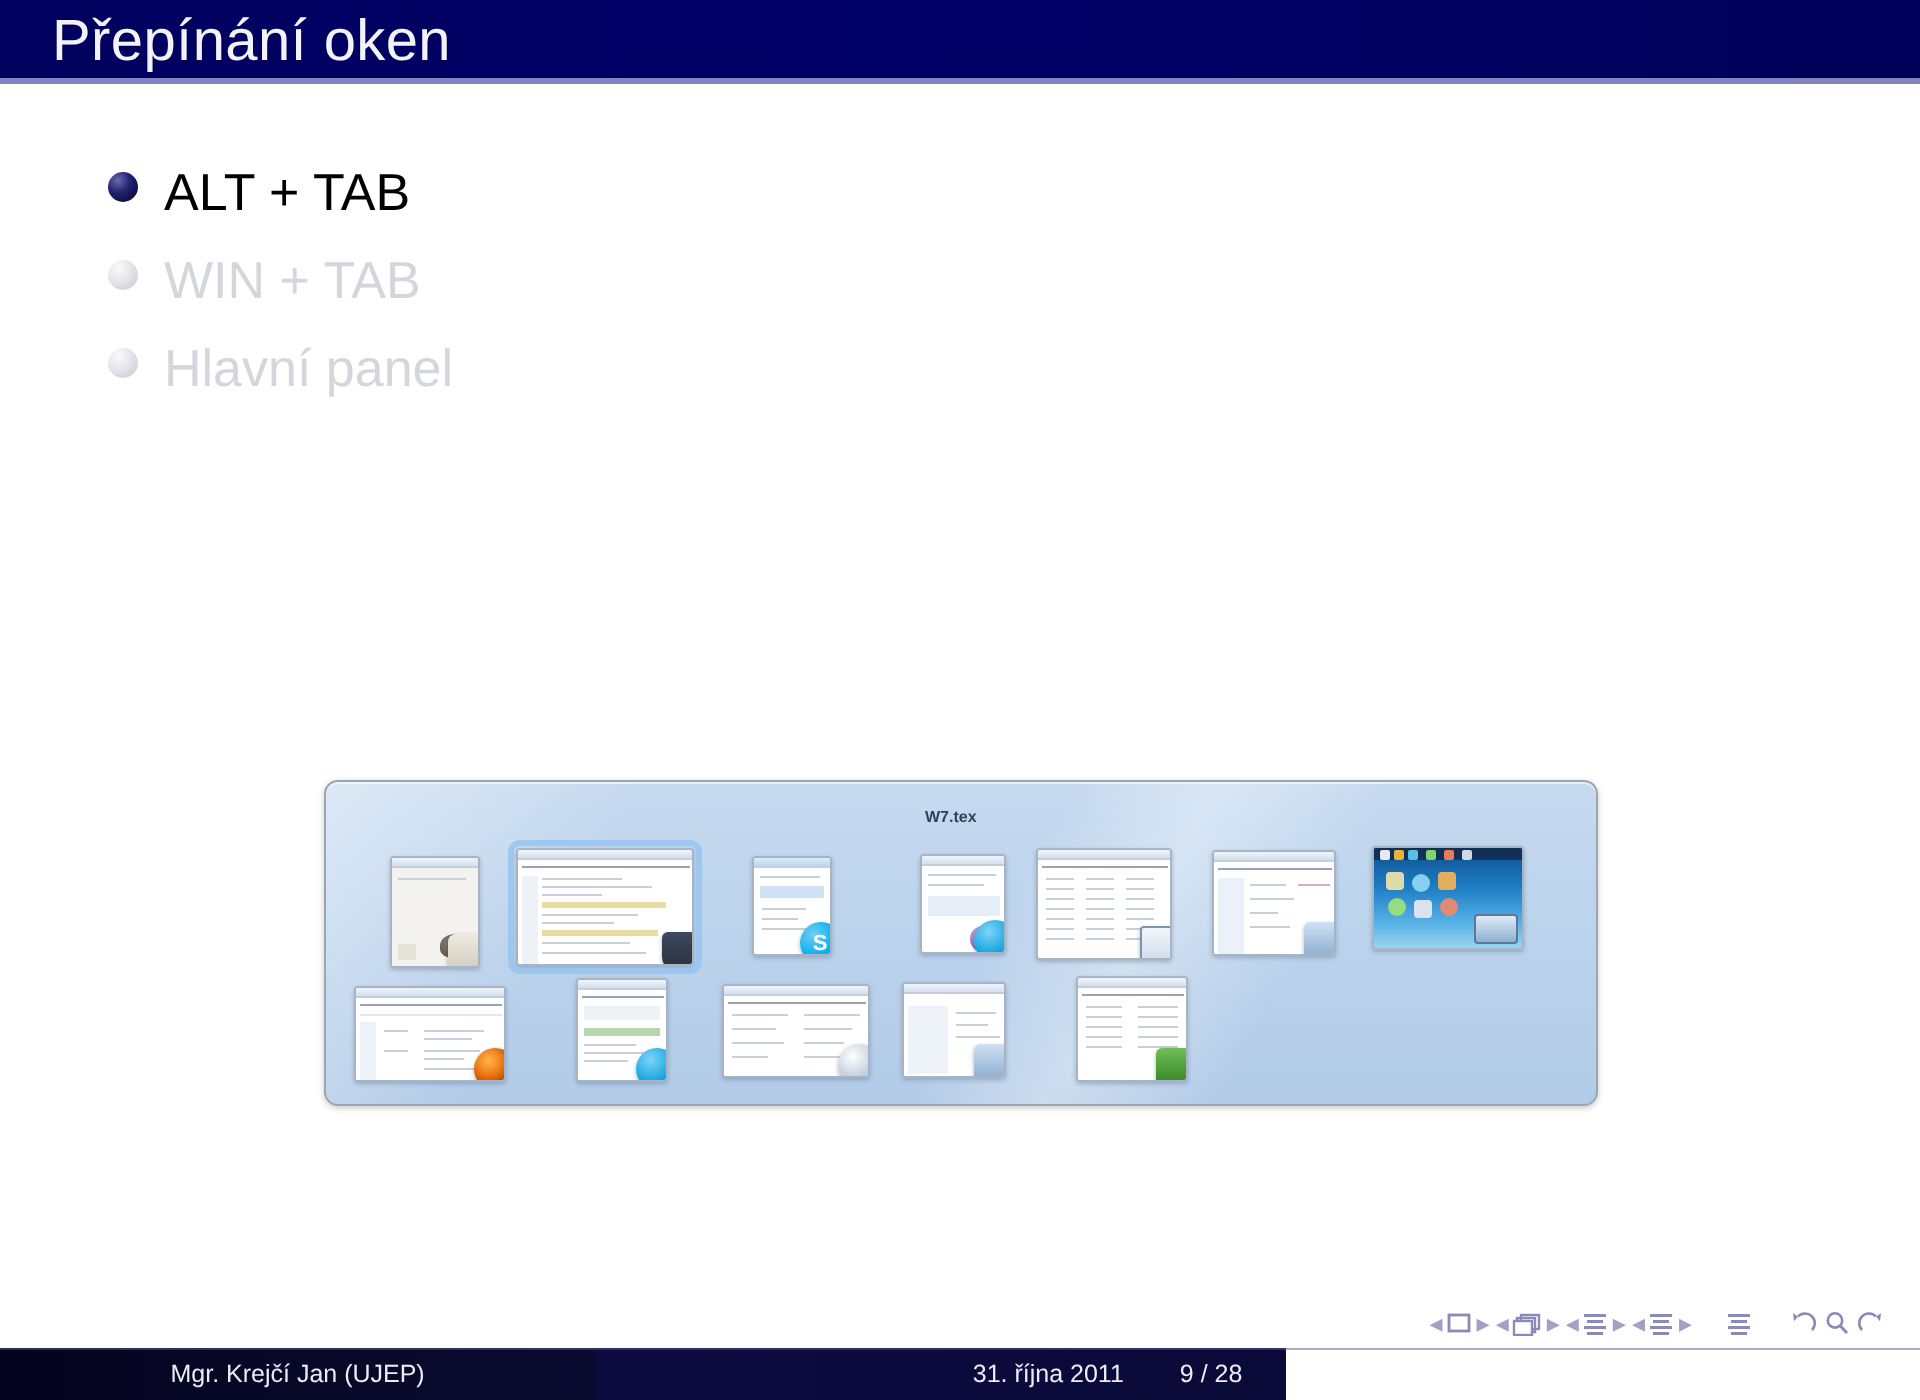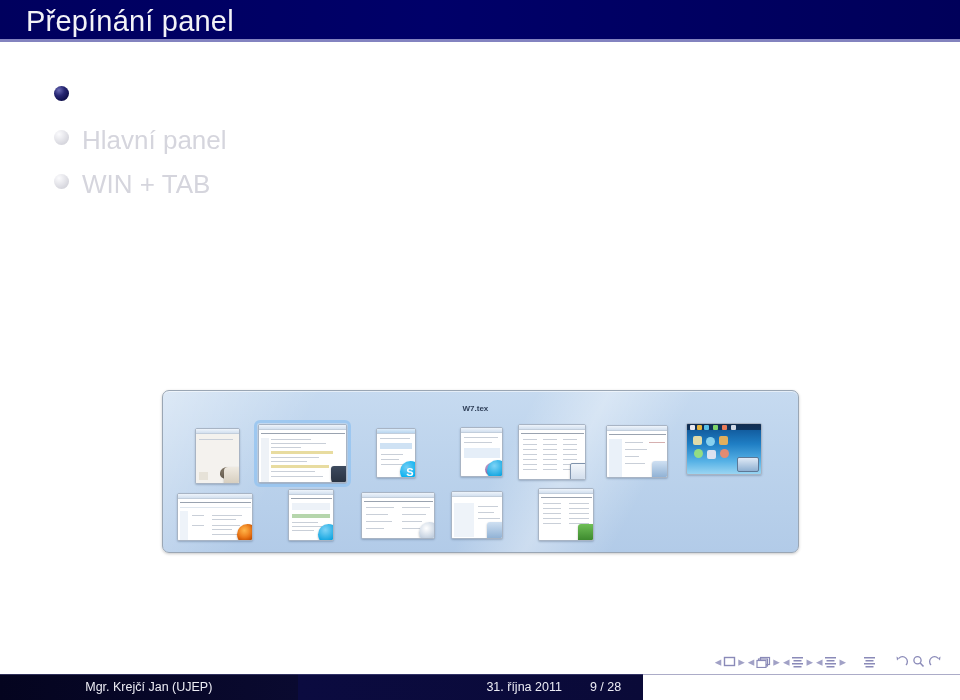--- a/index.html
+++ b/index.html
@@ -122,35 +122,36 @@
   .fseg.c{ width:36%; background:linear-gradient(to right,#0b0b40,#0a0a38);
            justify-content:flex-end; padding-right:22px; gap:28px; }
   .footer .topline{ position:absolute; left:0; top:0; width:100%; height:1px; background:#5a5a92; opacity:.5; }
 </style>
 </head>
 <body>
 
 <div class="slide">
 
   <div class="headbar">
-    <div class="frametitle">Přepínání panel</div>
+    <div class="frametitle">Přepínání oken</div>
     <div class="rule"></div>
   </div>
 
   <div class="itemize">
     <div class="item">
       <span class="bullet on"></span>
+      <span class="itxt on">ALT + TAB</span>
+    </div>
+    <div class="item">
+      <span class="bullet off"></span>
+      <span class="itxt off">WIN + TAB</span>
     </div>
     <div class="item">
       <span class="bullet off"></span>
       <span class="itxt off">Hlavní panel</span>
-    </div>
-    <div class="item">
-      <span class="bullet off"></span>
-      <span class="itxt off">WIN + TAB</span>
     </div>
   </div>
 
   <div class="figwrap">
     <div class="switcher">
 
       <div class="caption">W7.tex</div>
 
       <div class="thumb" style="left:32px;top:37px;width:45px;height:56px;">
         <div class="tbar"></div>

